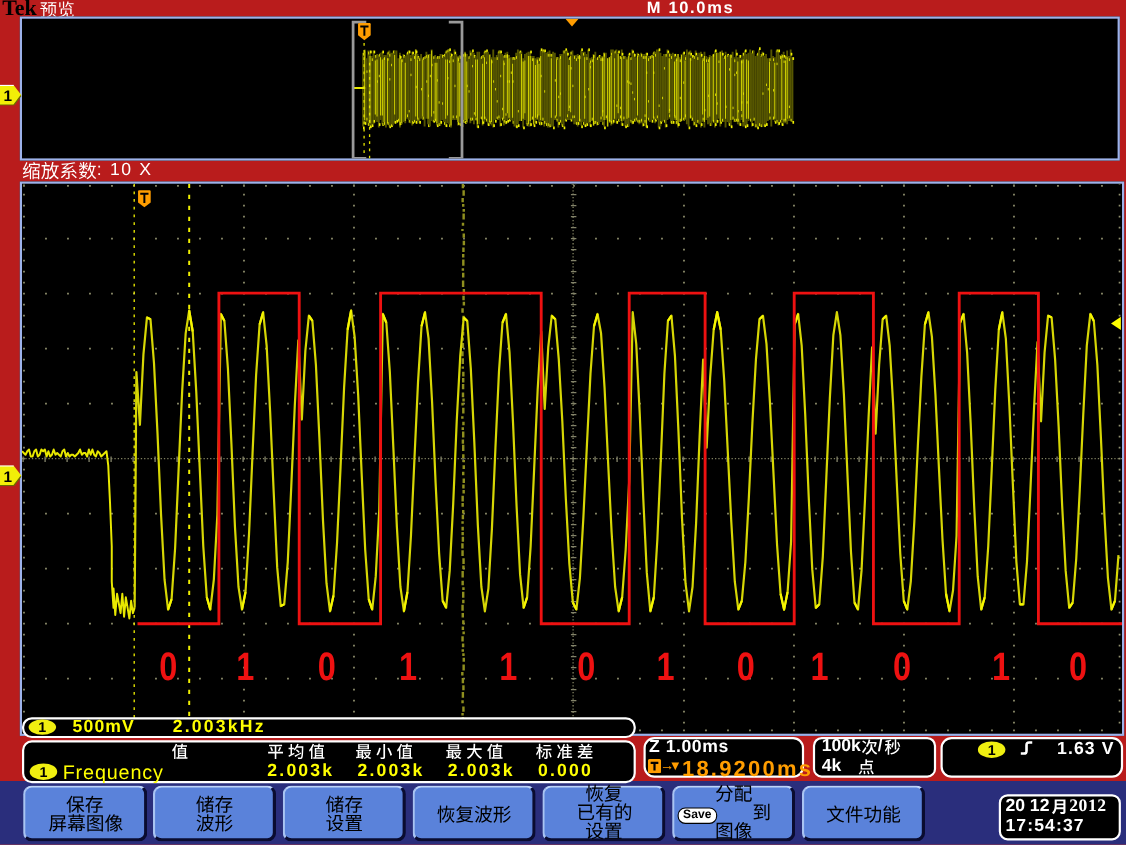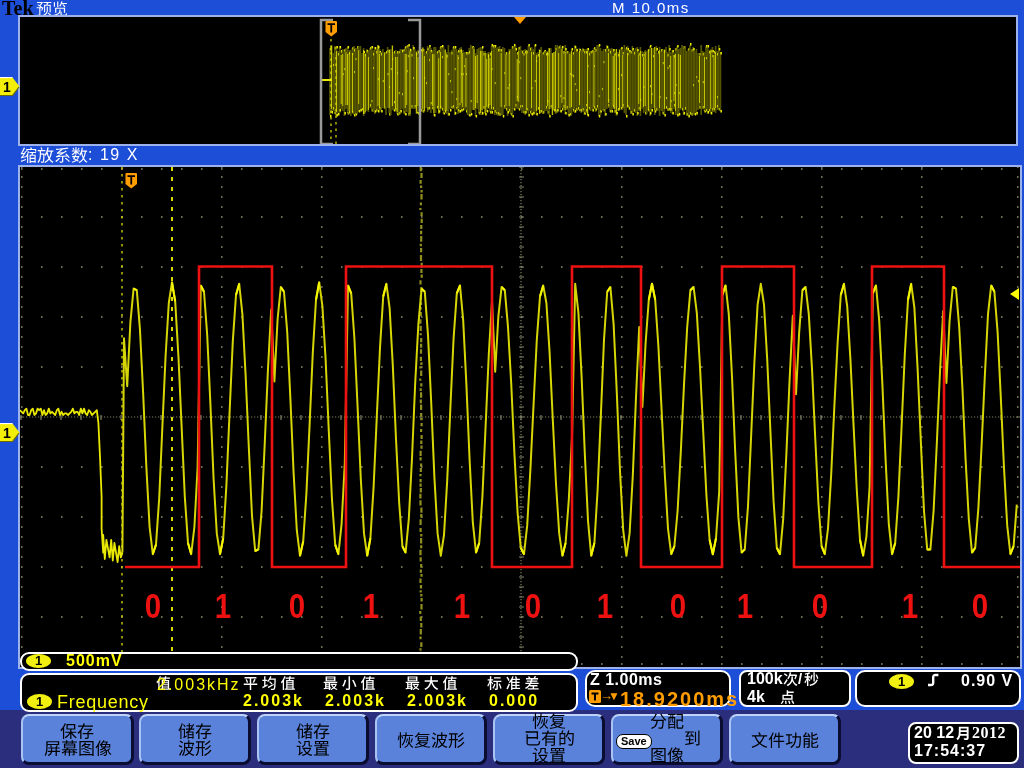--- a/index.html
+++ b/index.html
@@ -1,24 +1,24 @@
 <!DOCTYPE html>
 <html><head><meta charset="utf-8"><style>html,body{margin:0;padding:0;}body{font-family:"Liberation Sans",sans-serif;}</style></head><body>
-<div style="position:relative;width:1024px;height:768px;background:#1d4ed8;overflow:hidden;font-family:'Liberation Sans',sans-serif;">
+<div style="position:relative;width:1024px;height:768px;background:#b91c1c;overflow:hidden;font-family:'Liberation Sans',sans-serif;">
     <div style="position:absolute;left:0;top:710px;width:1024px;height:58px;background:#2a2e7c;"></div>
     <div style="position:absolute;left:2px;top:-3px;font-family:'Liberation Serif',serif;font-weight:bold;font-size:20px;color:#000;">Tek</div>
     <div style="position:absolute;left:36px;top:0px;">
       <svg width="32.0" height="18.9" viewBox="0 0 32.0 18.9" style="display:block">
         <g transform="translate(0,14.7) scale(0.01600,-0.01600)" fill="#fff">
           <path transform="translate(0,0)" d="M670 495V295C670 192 647 57 410 -21C427 -35 447 -60 456 -75C710 18 741 168 741 294V495ZM725 88C788 38 869 -34 908 -79L960 -26C920 17 837 86 775 134ZM88 608C149 567 227 512 282 470H38V403H203V10C203 -3 199 -6 184 -7C170 -7 124 -7 72 -6C83 -27 93 -57 96 -78C165 -78 210 -77 238 -65C267 -53 275 -32 275 8V403H382C364 349 344 294 326 256L383 241C410 295 441 383 467 460L420 473L409 470H341L361 496C338 514 306 538 270 562C329 615 394 692 437 764L391 796L378 792H59V725H328C297 680 256 631 218 598L129 656ZM500 628V152H570V559H846V154H919V628H724L759 728H959V796H464V728H677C670 695 661 659 652 628Z"></path>
           <path transform="translate(1000,0)" d="M644 626C695 578 752 510 777 464L844 496C818 541 762 606 708 653ZM115 784V502H188V784ZM324 830V469H397V830ZM528 183V26C528 -47 553 -66 651 -66C672 -66 806 -66 827 -66C907 -66 928 -38 937 76C917 80 887 90 871 102C867 11 860 -2 820 -2C791 -2 680 -2 658 -2C611 -2 603 2 603 27V183ZM457 326V248C457 168 431 55 66 -22C83 -37 104 -65 114 -82C491 7 535 142 535 246V326ZM196 439V121H270V372H741V127H819V439ZM586 841C559 729 512 615 451 541C470 533 501 514 515 503C549 548 580 606 606 671H935V738H632C641 767 650 796 658 826Z"></path>
         </g>
       </svg>
     </div>
-    <div style="position:absolute;left:588px;top:-1px;font-size:15px;font-weight:normal;color:#fff;letter-spacing:1.5px;margin-left:24px;">M 10.0ms</div>
+    <div style="position:absolute;left:588px;top:-1px;font-size:15px;font-weight:bold;color:#fff;letter-spacing:1.5px;">M 10.0ms</div>
     <div style="position:absolute;left:18px;top:15px;width:1000px;height:131px;background:#000;border:2px solid #9db2ea;box-sizing:border-box;"></div>
     <div style="position:absolute;left:20px;top:17px;width:996px;height:127px;">
       <svg width="996" height="127" style="display:block">
         <line x1="310.0" y1="31" x2="310.0" y2="98" stroke="#565600" stroke-width="1.7"></line>
         <rect x="310.0" y="31" width="1.5" height="2.5" fill="#f0f000"></rect>
         <rect x="310.0" y="98" width="1.5" height="2.5" fill="#f0f000"></rect>
         <line x1="311.6" y1="28" x2="311.6" y2="96" stroke="#565600" stroke-width="1.7"></line>
         <line x1="311.6" y1="29" x2="311.6" y2="92" stroke="#d0d000" stroke-width="1.0"></line>
         <rect x="311.6" y="94" width="1.5" height="2.5" fill="#f0f000"></rect>
         <line x1="313.2" y1="36" x2="313.2" y2="94" stroke="#565600" stroke-width="1.7"></line>
@@ -819,21 +819,21 @@
     <div style="position:absolute;left:20px;top:146px;">
       <svg width="68.0" height="20.1" viewBox="0 0 68.0 20.1" style="display:block">
         <g transform="translate(0,15.6) scale(0.01700,-0.01700)" fill="#fff">
           <path transform="translate(0,0)" d="M44 53 62 -18C146 14 253 56 357 96L344 159C232 118 120 77 44 53ZM63 423C77 429 99 434 208 447C169 383 133 332 117 312C88 276 67 250 47 247C55 229 65 196 69 182C86 194 117 204 318 254L315 291V315L168 282C237 371 304 479 361 586L301 620C285 584 266 548 246 513L136 503C194 590 250 700 294 807L227 837C188 716 117 586 95 553C74 518 57 495 39 491C48 472 59 438 63 423ZM472 612C446 506 389 374 315 291C327 279 346 256 355 242C378 267 399 295 419 326V-80H483V446C506 496 524 547 539 595ZM562 404V-79H627V-32H854V-74H922V404H742L768 505H936V567H547V505H694C688 472 681 435 673 404ZM590 821C604 798 619 769 631 743H369V580H438V680H879V594H951V743H707C694 772 672 812 653 843ZM627 160H854V29H627ZM627 221V342H854V221Z"></path>
           <path transform="translate(1000,0)" d="M206 823C225 780 248 723 257 686L326 709C316 743 293 799 272 842ZM44 678V608H162V400C162 258 147 100 25 -30C43 -43 68 -63 81 -79C214 63 234 233 234 399V405H371C364 130 357 33 340 11C333 -1 324 -3 310 -3C294 -3 257 -3 216 1C226 -18 233 -48 235 -69C278 -71 320 -71 344 -68C371 -66 387 -58 404 -35C430 -1 436 111 442 440C443 451 443 475 443 475H234V608H488V678ZM625 583H813C793 456 763 348 717 257C673 349 642 457 622 574ZM612 841C582 668 527 500 445 395C462 381 491 353 503 338C530 374 555 416 577 463C601 359 632 265 673 183C614 98 536 32 431 -17C446 -32 468 -65 475 -82C575 -31 653 33 713 113C767 31 834 -34 918 -78C930 -58 954 -29 971 -14C882 27 813 95 759 181C822 289 862 421 888 583H962V653H647C663 709 677 768 689 828Z"></path>
           <path transform="translate(2000,0)" d="M286 224C233 152 150 78 70 30C90 19 121 -6 136 -20C212 34 301 116 361 197ZM636 190C719 126 822 34 872 -22L936 23C882 80 779 168 695 229ZM664 444C690 420 718 392 745 363L305 334C455 408 608 500 756 612L698 660C648 619 593 580 540 543L295 531C367 582 440 646 507 716C637 729 760 747 855 770L803 833C641 792 350 765 107 753C115 736 124 706 126 688C214 692 308 698 401 706C336 638 262 578 236 561C206 539 182 524 162 521C170 502 181 469 183 454C204 462 235 466 438 478C353 425 280 385 245 369C183 338 138 319 106 315C115 295 126 260 129 245C157 256 196 261 471 282V20C471 9 468 5 451 4C435 3 380 3 320 6C332 -15 345 -47 349 -69C422 -69 472 -68 505 -56C539 -44 547 -23 547 19V288L796 306C825 273 849 242 866 216L926 252C885 313 799 405 722 474Z"></path>
           <path transform="translate(3000,0)" d="M443 821C425 782 393 723 368 688L417 664C443 697 477 747 506 793ZM88 793C114 751 141 696 150 661L207 686C198 722 171 776 143 815ZM410 260C387 208 355 164 317 126C279 145 240 164 203 180C217 204 233 231 247 260ZM110 153C159 134 214 109 264 83C200 37 123 5 41 -14C54 -28 70 -54 77 -72C169 -47 254 -8 326 50C359 30 389 11 412 -6L460 43C437 59 408 77 375 95C428 152 470 222 495 309L454 326L442 323H278L300 375L233 387C226 367 216 345 206 323H70V260H175C154 220 131 183 110 153ZM257 841V654H50V592H234C186 527 109 465 39 435C54 421 71 395 80 378C141 411 207 467 257 526V404H327V540C375 505 436 458 461 435L503 489C479 506 391 562 342 592H531V654H327V841ZM629 832C604 656 559 488 481 383C497 373 526 349 538 337C564 374 586 418 606 467C628 369 657 278 694 199C638 104 560 31 451 -22C465 -37 486 -67 493 -83C595 -28 672 41 731 129C781 44 843 -24 921 -71C933 -52 955 -26 972 -12C888 33 822 106 771 198C824 301 858 426 880 576H948V646H663C677 702 689 761 698 821ZM809 576C793 461 769 361 733 276C695 366 667 468 648 576Z"></path>
         </g>
       </svg>
     </div>
-    <div style="position:absolute;left:88px;top:146px;font-size:16px;font-weight:normal;color:#fff;letter-spacing:1.5px;">: 19 X</div>
+    <div style="position:absolute;left:88px;top:146px;font-size:16px;font-weight:normal;color:#fff;letter-spacing:1.5px;">: 10 X</div>
     <div style="position:absolute;left:18px;top:165px;width:1004px;height:504px;background:#000;border:2px solid #9db2ea;box-sizing:border-box;"></div>
     <div style="position:absolute;left:20px;top:167px;width:1000px;height:500px;">
       <svg width="1000" height="500" style="display:block">
         <path d="M1,2 h1.6 M21,2 h1.6 M41,2 h1.6 M61,2 h1.6 M81,2 h1.6 M101,2 h1.6 M121,2 h1.6 M141,2 h1.6 M161,2 h1.6 M181,2 h1.6 M201,2 h1.6 M221,2 h1.6 M241,2 h1.6 M261,2 h1.6 M281,2 h1.6 M301,2 h1.6 M321,2 h1.6 M341,2 h1.6 M361,2 h1.6 M381,2 h1.6 M401,2 h1.6 M421,2 h1.6 M441,2 h1.6 M461,2 h1.6 M481,2 h1.6 M501,2 h1.6 M521,2 h1.6 M541,2 h1.6 M561,2 h1.6 M581,2 h1.6 M601,2 h1.6 M621,2 h1.6 M641,2 h1.6 M661,2 h1.6 M681,2 h1.6 M701,2 h1.6 M721,2 h1.6 M741,2 h1.6 M761,2 h1.6 M781,2 h1.6 M801,2 h1.6 M821,2 h1.6 M841,2 h1.6 M861,2 h1.6 M881,2 h1.6 M901,2 h1.6 M921,2 h1.6 M941,2 h1.6 M961,2 h1.6 M981,2 h1.6 M1,50 h1.6 M21,50 h1.6 M41,50 h1.6 M61,50 h1.6 M81,50 h1.6 M101,50 h1.6 M121,50 h1.6 M141,50 h1.6 M161,50 h1.6 M181,50 h1.6 M201,50 h1.6 M221,50 h1.6 M241,50 h1.6 M261,50 h1.6 M281,50 h1.6 M301,50 h1.6 M321,50 h1.6 M341,50 h1.6 M361,50 h1.6 M381,50 h1.6 M401,50 h1.6 M421,50 h1.6 M441,50 h1.6 M461,50 h1.6 M481,50 h1.6 M501,50 h1.6 M521,50 h1.6 M541,50 h1.6 M561,50 h1.6 M581,50 h1.6 M601,50 h1.6 M621,50 h1.6 M641,50 h1.6 M661,50 h1.6 M681,50 h1.6 M701,50 h1.6 M721,50 h1.6 M741,50 h1.6 M761,50 h1.6 M781,50 h1.6 M801,50 h1.6 M821,50 h1.6 M841,50 h1.6 M861,50 h1.6 M881,50 h1.6 M901,50 h1.6 M921,50 h1.6 M941,50 h1.6 M961,50 h1.6 M981,50 h1.6 M1,100 h1.6 M21,100 h1.6 M41,100 h1.6 M61,100 h1.6 M81,100 h1.6 M101,100 h1.6 M121,100 h1.6 M141,100 h1.6 M161,100 h1.6 M181,100 h1.6 M201,100 h1.6 M221,100 h1.6 M241,100 h1.6 M261,100 h1.6 M281,100 h1.6 M301,100 h1.6 M321,100 h1.6 M341,100 h1.6 M361,100 h1.6 M381,100 h1.6 M401,100 h1.6 M421,100 h1.6 M441,100 h1.6 M461,100 h1.6 M481,100 h1.6 M501,100 h1.6 M521,100 h1.6 M541,100 h1.6 M561,100 h1.6 M581,100 h1.6 M601,100 h1.6 M621,100 h1.6 M641,100 h1.6 M661,100 h1.6 M681,100 h1.6 M701,100 h1.6 M721,100 h1.6 M741,100 h1.6 M761,100 h1.6 M781,100 h1.6 M801,100 h1.6 M821,100 h1.6 M841,100 h1.6 M861,100 h1.6 M881,100 h1.6 M901,100 h1.6 M921,100 h1.6 M941,100 h1.6 M961,100 h1.6 M981,100 h1.6 M1,150 h1.6 M21,150 h1.6 M41,150 h1.6 M61,150 h1.6 M81,150 h1.6 M101,150 h1.6 M121,150 h1.6 M141,150 h1.6 M161,150 h1.6 M181,150 h1.6 M201,150 h1.6 M221,150 h1.6 M241,150 h1.6 M261,150 h1.6 M281,150 h1.6 M301,150 h1.6 M321,150 h1.6 M341,150 h1.6 M361,150 h1.6 M381,150 h1.6 M401,150 h1.6 M421,150 h1.6 M441,150 h1.6 M461,150 h1.6 M481,150 h1.6 M501,150 h1.6 M521,150 h1.6 M541,150 h1.6 M561,150 h1.6 M581,150 h1.6 M601,150 h1.6 M621,150 h1.6 M641,150 h1.6 M661,150 h1.6 M681,150 h1.6 M701,150 h1.6 M721,150 h1.6 M741,150 h1.6 M761,150 h1.6 M781,150 h1.6 M801,150 h1.6 M821,150 h1.6 M841,150 h1.6 M861,150 h1.6 M881,150 h1.6 M901,150 h1.6 M921,150 h1.6 M941,150 h1.6 M961,150 h1.6 M981,150 h1.6 M1,200 h1.6 M21,200 h1.6 M41,200 h1.6 M61,200 h1.6 M81,200 h1.6 M101,200 h1.6 M121,200 h1.6 M141,200 h1.6 M161,200 h1.6 M181,200 h1.6 M201,200 h1.6 M221,200 h1.6 M241,200 h1.6 M261,200 h1.6 M281,200 h1.6 M301,200 h1.6 M321,200 h1.6 M341,200 h1.6 M361,200 h1.6 M381,200 h1.6 M401,200 h1.6 M421,200 h1.6 M441,200 h1.6 M461,200 h1.6 M481,200 h1.6 M501,200 h1.6 M521,200 h1.6 M541,200 h1.6 M561,200 h1.6 M581,200 h1.6 M601,200 h1.6 M621,200 h1.6 M641,200 h1.6 M661,200 h1.6 M681,200 h1.6 M701,200 h1.6 M721,200 h1.6 M741,200 h1.6 M761,200 h1.6 M781,200 h1.6 M801,200 h1.6 M821,200 h1.6 M841,200 h1.6 M861,200 h1.6 M881,200 h1.6 M901,200 h1.6 M921,200 h1.6 M941,200 h1.6 M961,200 h1.6 M981,200 h1.6 M1,300 h1.6 M21,300 h1.6 M41,300 h1.6 M61,300 h1.6 M81,300 h1.6 M101,300 h1.6 M121,300 h1.6 M141,300 h1.6 M161,300 h1.6 M181,300 h1.6 M201,300 h1.6 M221,300 h1.6 M241,300 h1.6 M261,300 h1.6 M281,300 h1.6 M301,300 h1.6 M321,300 h1.6 M341,300 h1.6 M361,300 h1.6 M381,300 h1.6 M401,300 h1.6 M421,300 h1.6 M441,300 h1.6 M461,300 h1.6 M481,300 h1.6 M501,300 h1.6 M521,300 h1.6 M541,300 h1.6 M561,300 h1.6 M581,300 h1.6 M601,300 h1.6 M621,300 h1.6 M641,300 h1.6 M661,300 h1.6 M681,300 h1.6 M701,300 h1.6 M721,300 h1.6 M741,300 h1.6 M761,300 h1.6 M781,300 h1.6 M801,300 h1.6 M821,300 h1.6 M841,300 h1.6 M861,300 h1.6 M881,300 h1.6 M901,300 h1.6 M921,300 h1.6 M941,300 h1.6 M961,300 h1.6 M981,300 h1.6 M1,350 h1.6 M21,350 h1.6 M41,350 h1.6 M61,350 h1.6 M81,350 h1.6 M101,350 h1.6 M121,350 h1.6 M141,350 h1.6 M161,350 h1.6 M181,350 h1.6 M201,350 h1.6 M221,350 h1.6 M241,350 h1.6 M261,350 h1.6 M281,350 h1.6 M301,350 h1.6 M321,350 h1.6 M341,350 h1.6 M361,350 h1.6 M381,350 h1.6 M401,350 h1.6 M421,350 h1.6 M441,350 h1.6 M461,350 h1.6 M481,350 h1.6 M501,350 h1.6 M521,350 h1.6 M541,350 h1.6 M561,350 h1.6 M581,350 h1.6 M601,350 h1.6 M621,350 h1.6 M641,350 h1.6 M661,350 h1.6 M681,350 h1.6 M701,350 h1.6 M721,350 h1.6 M741,350 h1.6 M761,350 h1.6 M781,350 h1.6 M801,350 h1.6 M821,350 h1.6 M841,350 h1.6 M861,350 h1.6 M881,350 h1.6 M901,350 h1.6 M921,350 h1.6 M941,350 h1.6 M961,350 h1.6 M981,350 h1.6 M1,400 h1.6 M21,400 h1.6 M41,400 h1.6 M61,400 h1.6 M81,400 h1.6 M101,400 h1.6 M121,400 h1.6 M141,400 h1.6 M161,400 h1.6 M181,400 h1.6 M201,400 h1.6 M221,400 h1.6 M241,400 h1.6 M261,400 h1.6 M281,400 h1.6 M301,400 h1.6 M321,400 h1.6 M341,400 h1.6 M361,400 h1.6 M381,400 h1.6 M401,400 h1.6 M421,400 h1.6 M441,400 h1.6 M461,400 h1.6 M481,400 h1.6 M501,400 h1.6 M521,400 h1.6 M541,400 h1.6 M561,400 h1.6 M581,400 h1.6 M601,400 h1.6 M621,400 h1.6 M641,400 h1.6 M661,400 h1.6 M681,400 h1.6 M701,400 h1.6 M721,400 h1.6 M741,400 h1.6 M761,400 h1.6 M781,400 h1.6 M801,400 h1.6 M821,400 h1.6 M841,400 h1.6 M861,400 h1.6 M881,400 h1.6 M901,400 h1.6 M921,400 h1.6 M941,400 h1.6 M961,400 h1.6 M981,400 h1.6 M1,450 h1.6 M21,450 h1.6 M41,450 h1.6 M61,450 h1.6 M81,450 h1.6 M101,450 h1.6 M121,450 h1.6 M141,450 h1.6 M161,450 h1.6 M181,450 h1.6 M201,450 h1.6 M221,450 h1.6 M241,450 h1.6 M261,450 h1.6 M281,450 h1.6 M301,450 h1.6 M321,450 h1.6 M341,450 h1.6 M361,450 h1.6 M381,450 h1.6 M401,450 h1.6 M421,450 h1.6 M441,450 h1.6 M461,450 h1.6 M481,450 h1.6 M501,450 h1.6 M521,450 h1.6 M541,450 h1.6 M561,450 h1.6 M581,450 h1.6 M601,450 h1.6 M621,450 h1.6 M641,450 h1.6 M661,450 h1.6 M681,450 h1.6 M701,450 h1.6 M721,450 h1.6 M741,450 h1.6 M761,450 h1.6 M781,450 h1.6 M801,450 h1.6 M821,450 h1.6 M841,450 h1.6 M861,450 h1.6 M881,450 h1.6 M901,450 h1.6 M921,450 h1.6 M941,450 h1.6 M961,450 h1.6 M981,450 h1.6 M1,497 h1.6 M21,497 h1.6 M41,497 h1.6 M61,497 h1.6 M81,497 h1.6 M101,497 h1.6 M121,497 h1.6 M141,497 h1.6 M161,497 h1.6 M181,497 h1.6 M201,497 h1.6 M221,497 h1.6 M241,497 h1.6 M261,497 h1.6 M281,497 h1.6 M301,497 h1.6 M321,497 h1.6 M341,497 h1.6 M361,497 h1.6 M381,497 h1.6 M401,497 h1.6 M421,497 h1.6 M441,497 h1.6 M461,497 h1.6 M481,497 h1.6 M501,497 h1.6 M521,497 h1.6 M541,497 h1.6 M561,497 h1.6 M581,497 h1.6 M601,497 h1.6 M621,497 h1.6 M641,497 h1.6 M661,497 h1.6 M681,497 h1.6 M701,497 h1.6 M721,497 h1.6 M741,497 h1.6 M761,497 h1.6 M781,497 h1.6 M801,497 h1.6 M821,497 h1.6 M841,497 h1.6 M861,497 h1.6 M881,497 h1.6 M901,497 h1.6 M921,497 h1.6 M941,497 h1.6 M961,497 h1.6 M981,497 h1.6 M201,0 h1.6 M201,10 h1.6 M201,20 h1.6 M201,30 h1.6 M201,40 h1.6 M201,50 h1.6 M201,60 h1.6 M201,70 h1.6 M201,80 h1.6 M201,90 h1.6 M201,100 h1.6 M201,110 h1.6 M201,120 h1.6 M201,130 h1.6 M201,140 h1.6 M201,150 h1.6 M201,160 h1.6 M201,170 h1.6 M201,180 h1.6 M201,190 h1.6 M201,200 h1.6 M201,210 h1.6 M201,220 h1.6 M201,230 h1.6 M201,240 h1.6 M201,250 h1.6 M201,260 h1.6 M201,270 h1.6 M201,280 h1.6 M201,290 h1.6 M201,300 h1.6 M201,310 h1.6 M201,320 h1.6 M201,330 h1.6 M201,340 h1.6 M201,350 h1.6 M201,360 h1.6 M201,370 h1.6 M201,380 h1.6 M201,390 h1.6 M201,400 h1.6 M201,410 h1.6 M201,420 h1.6 M201,430 h1.6 M201,440 h1.6 M201,450 h1.6 M201,460 h1.6 M201,470 h1.6 M201,480 h1.6 M201,490 h1.6 M301,0 h1.6 M301,10 h1.6 M301,20 h1.6 M301,30 h1.6 M301,40 h1.6 M301,50 h1.6 M301,60 h1.6 M301,70 h1.6 M301,80 h1.6 M301,90 h1.6 M301,100 h1.6 M301,110 h1.6 M301,120 h1.6 M301,130 h1.6 M301,140 h1.6 M301,150 h1.6 M301,160 h1.6 M301,170 h1.6 M301,180 h1.6 M301,190 h1.6 M301,200 h1.6 M301,210 h1.6 M301,220 h1.6 M301,230 h1.6 M301,240 h1.6 M301,250 h1.6 M301,260 h1.6 M301,270 h1.6 M301,280 h1.6 M301,290 h1.6 M301,300 h1.6 M301,310 h1.6 M301,320 h1.6 M301,330 h1.6 M301,340 h1.6 M301,350 h1.6 M301,360 h1.6 M301,370 h1.6 M301,380 h1.6 M301,390 h1.6 M301,400 h1.6 M301,410 h1.6 M301,420 h1.6 M301,430 h1.6 M301,440 h1.6 M301,450 h1.6 M301,460 h1.6 M301,470 h1.6 M301,480 h1.6 M301,490 h1.6 M601,0 h1.6 M601,10 h1.6 M601,20 h1.6 M601,30 h1.6 M601,40 h1.6 M601,50 h1.6 M601,60 h1.6 M601,70 h1.6 M601,80 h1.6 M601,90 h1.6 M601,100 h1.6 M601,110 h1.6 M601,120 h1.6 M601,130 h1.6 M601,140 h1.6 M601,150 h1.6 M601,160 h1.6 M601,170 h1.6 M601,180 h1.6 M601,190 h1.6 M601,200 h1.6 M601,210 h1.6 M601,220 h1.6 M601,230 h1.6 M601,240 h1.6 M601,250 h1.6 M601,260 h1.6 M601,270 h1.6 M601,280 h1.6 M601,290 h1.6 M601,300 h1.6 M601,310 h1.6 M601,320 h1.6 M601,330 h1.6 M601,340 h1.6 M601,350 h1.6 M601,360 h1.6 M601,370 h1.6 M601,380 h1.6 M601,390 h1.6 M601,400 h1.6 M601,410 h1.6 M601,420 h1.6 M601,430 h1.6 M601,440 h1.6 M601,450 h1.6 M601,460 h1.6 M601,470 h1.6 M601,480 h1.6 M601,490 h1.6 M701,0 h1.6 M701,10 h1.6 M701,20 h1.6 M701,30 h1.6 M701,40 h1.6 M701,50 h1.6 M701,60 h1.6 M701,70 h1.6 M701,80 h1.6 M701,90 h1.6 M701,100 h1.6 M701,110 h1.6 M701,120 h1.6 M701,130 h1.6 M701,140 h1.6 M701,150 h1.6 M701,160 h1.6 M701,170 h1.6 M701,180 h1.6 M701,190 h1.6 M701,200 h1.6 M701,210 h1.6 M701,220 h1.6 M701,230 h1.6 M701,240 h1.6 M701,250 h1.6 M701,260 h1.6 M701,270 h1.6 M701,280 h1.6 M701,290 h1.6 M701,300 h1.6 M701,310 h1.6 M701,320 h1.6 M701,330 h1.6 M701,340 h1.6 M701,350 h1.6 M701,360 h1.6 M701,370 h1.6 M701,380 h1.6 M701,390 h1.6 M701,400 h1.6 M701,410 h1.6 M701,420 h1.6 M701,430 h1.6 M701,440 h1.6 M701,450 h1.6 M701,460 h1.6 M701,470 h1.6 M701,480 h1.6 M701,490 h1.6 M801,0 h1.6 M801,10 h1.6 M801,20 h1.6 M801,30 h1.6 M801,40 h1.6 M801,50 h1.6 M801,60 h1.6 M801,70 h1.6 M801,80 h1.6 M801,90 h1.6 M801,100 h1.6 M801,110 h1.6 M801,120 h1.6 M801,130 h1.6 M801,140 h1.6 M801,150 h1.6 M801,160 h1.6 M801,170 h1.6 M801,180 h1.6 M801,190 h1.6 M801,200 h1.6 M801,210 h1.6 M801,220 h1.6 M801,230 h1.6 M801,240 h1.6 M801,250 h1.6 M801,260 h1.6 M801,270 h1.6 M801,280 h1.6 M801,290 h1.6 M801,300 h1.6 M801,310 h1.6 M801,320 h1.6 M801,330 h1.6 M801,340 h1.6 M801,350 h1.6 M801,360 h1.6 M801,370 h1.6 M801,380 h1.6 M801,390 h1.6 M801,400 h1.6 M801,410 h1.6 M801,420 h1.6 M801,430 h1.6 M801,440 h1.6 M801,450 h1.6 M801,460 h1.6 M801,470 h1.6 M801,480 h1.6 M801,490 h1.6 M901,0 h1.6 M901,10 h1.6 M901,20 h1.6 M901,30 h1.6 M901,40 h1.6 M901,50 h1.6 M901,60 h1.6 M901,70 h1.6 M901,80 h1.6 M901,90 h1.6 M901,100 h1.6 M901,110 h1.6 M901,120 h1.6 M901,130 h1.6 M901,140 h1.6 M901,150 h1.6 M901,160 h1.6 M901,170 h1.6 M901,180 h1.6 M901,190 h1.6 M901,200 h1.6 M901,210 h1.6 M901,220 h1.6 M901,230 h1.6 M901,240 h1.6 M901,250 h1.6 M901,260 h1.6 M901,270 h1.6 M901,280 h1.6 M901,290 h1.6 M901,300 h1.6 M901,310 h1.6 M901,320 h1.6 M901,330 h1.6 M901,340 h1.6 M901,350 h1.6 M901,360 h1.6 M901,370 h1.6 M901,380 h1.6 M901,390 h1.6 M901,400 h1.6 M901,410 h1.6 M901,420 h1.6 M901,430 h1.6 M901,440 h1.6 M901,450 h1.6 M901,460 h1.6 M901,470 h1.6 M901,480 h1.6 M901,490 h1.6 M1,0 h1.6 M1,10 h1.6 M1,20 h1.6 M1,30 h1.6 M1,40 h1.6 M1,50 h1.6 M1,60 h1.6 M1,70 h1.6 M1,80 h1.6 M1,90 h1.6 M1,100 h1.6 M1,110 h1.6 M1,120 h1.6 M1,130 h1.6 M1,140 h1.6 M1,150 h1.6 M1,160 h1.6 M1,170 h1.6 M1,180 h1.6 M1,190 h1.6 M1,200 h1.6 M1,210 h1.6 M1,220 h1.6 M1,230 h1.6 M1,240 h1.6 M1,250 h1.6 M1,260 h1.6 M1,270 h1.6 M1,280 h1.6 M1,290 h1.6 M1,300 h1.6 M1,310 h1.6 M1,320 h1.6 M1,330 h1.6 M1,340 h1.6 M1,350 h1.6 M1,360 h1.6 M1,370 h1.6 M1,380 h1.6 M1,390 h1.6 M1,400 h1.6 M1,410 h1.6 M1,420 h1.6 M1,430 h1.6 M1,440 h1.6 M1,450 h1.6 M1,460 h1.6 M1,470 h1.6 M1,480 h1.6 M1,490 h1.6 M997,0 h1.6 M997,10 h1.6 M997,20 h1.6 M997,30 h1.6 M997,40 h1.6 M997,50 h1.6 M997,60 h1.6 M997,70 h1.6 M997,80 h1.6 M997,90 h1.6 M997,100 h1.6 M997,110 h1.6 M997,120 h1.6 M997,130 h1.6 M997,140 h1.6 M997,150 h1.6 M997,160 h1.6 M997,170 h1.6 M997,180 h1.6 M997,190 h1.6 M997,200 h1.6 M997,210 h1.6 M997,220 h1.6 M997,230 h1.6 M997,240 h1.6 M997,250 h1.6 M997,260 h1.6 M997,270 h1.6 M997,280 h1.6 M997,290 h1.6 M997,300 h1.6 M997,310 h1.6 M997,320 h1.6 M997,330 h1.6 M997,340 h1.6 M997,350 h1.6 M997,360 h1.6 M997,370 h1.6 M997,380 h1.6 M997,390 h1.6 M997,400 h1.6 M997,410 h1.6 M997,420 h1.6 M997,430 h1.6 M997,440 h1.6 M997,450 h1.6 M997,460 h1.6 M997,470 h1.6 M997,480 h1.6 M997,490 h1.6" stroke="#90906e" stroke-width="1.6"></path>
         <path d="M501,0 v1.2 M501,3 v1.2 M501,6 v1.2 M501,9 v1.2 M501,12 v1.2 M501,15 v1.2 M501,18 v1.2 M501,21 v1.2 M501,24 v1.2 M501,27 v1.2 M501,30 v1.2 M501,33 v1.2 M501,36 v1.2 M501,39 v1.2 M501,42 v1.2 M501,45 v1.2 M501,48 v1.2 M501,51 v1.2 M501,54 v1.2 M501,57 v1.2 M501,60 v1.2 M501,63 v1.2 M501,66 v1.2 M501,69 v1.2 M501,72 v1.2 M501,75 v1.2 M501,78 v1.2 M501,81 v1.2 M501,84 v1.2 M501,87 v1.2 M501,90 v1.2 M501,93 v1.2 M501,96 v1.2 M501,99 v1.2 M501,102 v1.2 M501,105 v1.2 M501,108 v1.2 M501,111 v1.2 M501,114 v1.2 M501,117 v1.2 M501,120 v1.2 M501,123 v1.2 M501,126 v1.2 M501,129 v1.2 M501,132 v1.2 M501,135 v1.2 M501,138 v1.2 M501,141 v1.2 M501,144 v1.2 M501,147 v1.2 M501,150 v1.2 M501,153 v1.2 M501,156 v1.2 M501,159 v1.2 M501,162 v1.2 M501,165 v1.2 M501,168 v1.2 M501,171 v1.2 M501,174 v1.2 M501,177 v1.2 M501,180 v1.2 M501,183 v1.2 M501,186 v1.2 M501,189 v1.2 M501,192 v1.2 M501,195 v1.2 M501,198 v1.2 M501,201 v1.2 M501,204 v1.2 M501,207 v1.2 M501,210 v1.2 M501,213 v1.2 M501,216 v1.2 M501,219 v1.2 M501,222 v1.2 M501,225 v1.2 M501,228 v1.2 M501,231 v1.2 M501,234 v1.2 M501,237 v1.2 M501,240 v1.2 M501,243 v1.2 M501,246 v1.2 M501,249 v1.2 M501,252 v1.2 M501,255 v1.2 M501,258 v1.2 M501,261 v1.2 M501,264 v1.2 M501,267 v1.2 M501,270 v1.2 M501,273 v1.2 M501,276 v1.2 M501,279 v1.2 M501,282 v1.2 M501,285 v1.2 M501,288 v1.2 M501,291 v1.2 M501,294 v1.2 M501,297 v1.2 M501,300 v1.2 M501,303 v1.2 M501,306 v1.2 M501,309 v1.2 M501,312 v1.2 M501,315 v1.2 M501,318 v1.2 M501,321 v1.2 M501,324 v1.2 M501,327 v1.2 M501,330 v1.2 M501,333 v1.2 M501,336 v1.2 M501,339 v1.2 M501,342 v1.2 M501,345 v1.2 M501,348 v1.2 M501,351 v1.2 M501,354 v1.2 M501,357 v1.2 M501,360 v1.2 M501,363 v1.2 M501,366 v1.2 M501,369 v1.2 M501,372 v1.2 M501,375 v1.2 M501,378 v1.2 M501,381 v1.2 M501,384 v1.2 M501,387 v1.2 M501,390 v1.2 M501,393 v1.2 M501,396 v1.2 M501,399 v1.2 M501,402 v1.2 M501,405 v1.2 M501,408 v1.2 M501,411 v1.2 M501,414 v1.2 M501,417 v1.2 M501,420 v1.2 M501,423 v1.2 M501,426 v1.2 M501,429 v1.2 M501,432 v1.2 M501,435 v1.2 M501,438 v1.2 M501,441 v1.2 M501,444 v1.2 M501,447 v1.2 M501,450 v1.2 M501,453 v1.2 M501,456 v1.2 M501,459 v1.2 M501,462 v1.2 M501,465 v1.2 M501,468 v1.2 M501,471 v1.2 M501,474 v1.2 M501,477 v1.2 M501,480 v1.2 M501,483 v1.2 M501,486 v1.2 M501,489 v1.2 M501,492 v1.2 M501,495 v1.2 M501,498 v1.2" stroke="#7f7f60" stroke-width="1.2"></path>
         <path d="M499,0 h5 M499,10 h5 M499,20 h5 M499,30 h5 M499,40 h5 M499,50 h5 M499,60 h5 M499,70 h5 M499,80 h5 M499,90 h5 M499,100 h5 M499,110 h5 M499,120 h5 M499,130 h5 M499,140 h5 M499,150 h5 M499,160 h5 M499,170 h5 M499,180 h5 M499,190 h5 M499,200 h5 M499,210 h5 M499,220 h5 M499,230 h5 M499,240 h5 M499,250 h5 M499,260 h5 M499,270 h5 M499,280 h5 M499,290 h5 M499,300 h5 M499,310 h5 M499,320 h5 M499,330 h5 M499,340 h5 M499,350 h5 M499,360 h5 M499,370 h5 M499,380 h5 M499,390 h5 M499,400 h5 M499,410 h5 M499,420 h5 M499,430 h5 M499,440 h5 M499,450 h5 M499,460 h5 M499,470 h5 M499,480 h5 M499,490 h5 M499,500 h5" stroke="#83836a" stroke-width="1.2"></path>
         <path d="M0,250 h1.2 M3,250 h1.2 M6,250 h1.2 M9,250 h1.2 M12,250 h1.2 M15,250 h1.2 M18,250 h1.2 M21,250 h1.2 M24,250 h1.2 M27,250 h1.2 M30,250 h1.2 M33,250 h1.2 M36,250 h1.2 M39,250 h1.2 M42,250 h1.2 M45,250 h1.2 M48,250 h1.2 M51,250 h1.2 M54,250 h1.2 M57,250 h1.2 M60,250 h1.2 M63,250 h1.2 M66,250 h1.2 M69,250 h1.2 M72,250 h1.2 M75,250 h1.2 M78,250 h1.2 M81,250 h1.2 M84,250 h1.2 M87,250 h1.2 M90,250 h1.2 M93,250 h1.2 M96,250 h1.2 M99,250 h1.2 M102,250 h1.2 M105,250 h1.2 M108,250 h1.2 M111,250 h1.2 M114,250 h1.2 M117,250 h1.2 M120,250 h1.2 M123,250 h1.2 M126,250 h1.2 M129,250 h1.2 M132,250 h1.2 M135,250 h1.2 M138,250 h1.2 M141,250 h1.2 M144,250 h1.2 M147,250 h1.2 M150,250 h1.2 M153,250 h1.2 M156,250 h1.2 M159,250 h1.2 M162,250 h1.2 M165,250 h1.2 M168,250 h1.2 M171,250 h1.2 M174,250 h1.2 M177,250 h1.2 M180,250 h1.2 M183,250 h1.2 M186,250 h1.2 M189,250 h1.2 M192,250 h1.2 M195,250 h1.2 M198,250 h1.2 M201,250 h1.2 M204,250 h1.2 M207,250 h1.2 M210,250 h1.2 M213,250 h1.2 M216,250 h1.2 M219,250 h1.2 M222,250 h1.2 M225,250 h1.2 M228,250 h1.2 M231,250 h1.2 M234,250 h1.2 M237,250 h1.2 M240,250 h1.2 M243,250 h1.2 M246,250 h1.2 M249,250 h1.2 M252,250 h1.2 M255,250 h1.2 M258,250 h1.2 M261,250 h1.2 M264,250 h1.2 M267,250 h1.2 M270,250 h1.2 M273,250 h1.2 M276,250 h1.2 M279,250 h1.2 M282,250 h1.2 M285,250 h1.2 M288,250 h1.2 M291,250 h1.2 M294,250 h1.2 M297,250 h1.2 M300,250 h1.2 M303,250 h1.2 M306,250 h1.2 M309,250 h1.2 M312,250 h1.2 M315,250 h1.2 M318,250 h1.2 M321,250 h1.2 M324,250 h1.2 M327,250 h1.2 M330,250 h1.2 M333,250 h1.2 M336,250 h1.2 M339,250 h1.2 M342,250 h1.2 M345,250 h1.2 M348,250 h1.2 M351,250 h1.2 M354,250 h1.2 M357,250 h1.2 M360,250 h1.2 M363,250 h1.2 M366,250 h1.2 M369,250 h1.2 M372,250 h1.2 M375,250 h1.2 M378,250 h1.2 M381,250 h1.2 M384,250 h1.2 M387,250 h1.2 M390,250 h1.2 M393,250 h1.2 M396,250 h1.2 M399,250 h1.2 M402,250 h1.2 M405,250 h1.2 M408,250 h1.2 M411,250 h1.2 M414,250 h1.2 M417,250 h1.2 M420,250 h1.2 M423,250 h1.2 M426,250 h1.2 M429,250 h1.2 M432,250 h1.2 M435,250 h1.2 M438,250 h1.2 M441,250 h1.2 M444,250 h1.2 M447,250 h1.2 M450,250 h1.2 M453,250 h1.2 M456,250 h1.2 M459,250 h1.2 M462,250 h1.2 M465,250 h1.2 M468,250 h1.2 M471,250 h1.2 M474,250 h1.2 M477,250 h1.2 M480,250 h1.2 M483,250 h1.2 M486,250 h1.2 M489,250 h1.2 M492,250 h1.2 M495,250 h1.2 M498,250 h1.2 M501,250 h1.2 M504,250 h1.2 M507,250 h1.2 M510,250 h1.2 M513,250 h1.2 M516,250 h1.2 M519,250 h1.2 M522,250 h1.2 M525,250 h1.2 M528,250 h1.2 M531,250 h1.2 M534,250 h1.2 M537,250 h1.2 M540,250 h1.2 M543,250 h1.2 M546,250 h1.2 M549,250 h1.2 M552,250 h1.2 M555,250 h1.2 M558,250 h1.2 M561,250 h1.2 M564,250 h1.2 M567,250 h1.2 M570,250 h1.2 M573,250 h1.2 M576,250 h1.2 M579,250 h1.2 M582,250 h1.2 M585,250 h1.2 M588,250 h1.2 M591,250 h1.2 M594,250 h1.2 M597,250 h1.2 M600,250 h1.2 M603,250 h1.2 M606,250 h1.2 M609,250 h1.2 M612,250 h1.2 M615,250 h1.2 M618,250 h1.2 M621,250 h1.2 M624,250 h1.2 M627,250 h1.2 M630,250 h1.2 M633,250 h1.2 M636,250 h1.2 M639,250 h1.2 M642,250 h1.2 M645,250 h1.2 M648,250 h1.2 M651,250 h1.2 M654,250 h1.2 M657,250 h1.2 M660,250 h1.2 M663,250 h1.2 M666,250 h1.2 M669,250 h1.2 M672,250 h1.2 M675,250 h1.2 M678,250 h1.2 M681,250 h1.2 M684,250 h1.2 M687,250 h1.2 M690,250 h1.2 M693,250 h1.2 M696,250 h1.2 M699,250 h1.2 M702,250 h1.2 M705,250 h1.2 M708,250 h1.2 M711,250 h1.2 M714,250 h1.2 M717,250 h1.2 M720,250 h1.2 M723,250 h1.2 M726,250 h1.2 M729,250 h1.2 M732,250 h1.2 M735,250 h1.2 M738,250 h1.2 M741,250 h1.2 M744,250 h1.2 M747,250 h1.2 M750,250 h1.2 M753,250 h1.2 M756,250 h1.2 M759,250 h1.2 M762,250 h1.2 M765,250 h1.2 M768,250 h1.2 M771,250 h1.2 M774,250 h1.2 M777,250 h1.2 M780,250 h1.2 M783,250 h1.2 M786,250 h1.2 M789,250 h1.2 M792,250 h1.2 M795,250 h1.2 M798,250 h1.2 M801,250 h1.2 M804,250 h1.2 M807,250 h1.2 M810,250 h1.2 M813,250 h1.2 M816,250 h1.2 M819,250 h1.2 M822,250 h1.2 M825,250 h1.2 M828,250 h1.2 M831,250 h1.2 M834,250 h1.2 M837,250 h1.2 M840,250 h1.2 M843,250 h1.2 M846,250 h1.2 M849,250 h1.2 M852,250 h1.2 M855,250 h1.2 M858,250 h1.2 M861,250 h1.2 M864,250 h1.2 M867,250 h1.2 M870,250 h1.2 M873,250 h1.2 M876,250 h1.2 M879,250 h1.2 M882,250 h1.2 M885,250 h1.2 M888,250 h1.2 M891,250 h1.2 M894,250 h1.2 M897,250 h1.2 M900,250 h1.2 M903,250 h1.2 M906,250 h1.2 M909,250 h1.2 M912,250 h1.2 M915,250 h1.2 M918,250 h1.2 M921,250 h1.2 M924,250 h1.2 M927,250 h1.2 M930,250 h1.2 M933,250 h1.2 M936,250 h1.2 M939,250 h1.2 M942,250 h1.2 M945,250 h1.2 M948,250 h1.2 M951,250 h1.2 M954,250 h1.2 M957,250 h1.2 M960,250 h1.2 M963,250 h1.2 M966,250 h1.2 M969,250 h1.2 M972,250 h1.2 M975,250 h1.2 M978,250 h1.2 M981,250 h1.2 M984,250 h1.2 M987,250 h1.2 M990,250 h1.2 M993,250 h1.2 M996,250 h1.2 M999,250 h1.2" stroke="#7f7f60" stroke-width="1.2"></path>
         <path d="M1,248 v5 M21,248 v5 M41,248 v5 M61,248 v5 M81,248 v5 M101,248 v5 M121,248 v5 M141,248 v5 M161,248 v5 M181,248 v5 M201,248 v5 M221,248 v5 M241,248 v5 M261,248 v5 M281,248 v5 M301,248 v5 M321,248 v5 M341,248 v5 M361,248 v5 M381,248 v5 M401,248 v5 M421,248 v5 M441,248 v5 M461,248 v5 M481,248 v5 M501,248 v5 M521,248 v5 M541,248 v5 M561,248 v5 M581,248 v5 M601,248 v5 M621,248 v5 M641,248 v5 M661,248 v5 M681,248 v5 M701,248 v5 M721,248 v5 M741,248 v5 M761,248 v5 M781,248 v5 M801,248 v5 M821,248 v5 M841,248 v5 M861,248 v5 M881,248 v5 M901,248 v5 M921,248 v5 M941,248 v5 M961,248 v5 M981,248 v5" stroke="#83836a" stroke-width="1.2"></path>
         <line x1="102" y1="0" x2="102" y2="486" stroke="#f0f000" stroke-width="1.2" stroke-dasharray="2.5,4.5"></line>
         <line x1="152" y1="0" x2="152" y2="486" stroke="#f0f000" stroke-width="1.8" stroke-dasharray="4,6"></line>
@@ -913,21 +913,21 @@
         <g transform="translate(0,13.8) scale(0.01500,-0.01500)" fill="#fff">
           <path transform="translate(0,0)" d="M466 774V686H905V774ZM776 321C822 219 865 88 879 7L965 39C949 120 903 248 856 347ZM480 343C454 238 411 130 357 60C378 49 415 24 432 10C485 88 536 208 565 324ZM422 535V447H628V34C628 21 624 17 610 17C596 16 552 16 505 18C518 -11 530 -52 533 -79C602 -79 650 -78 682 -62C715 -46 724 -18 724 32V447H959V535ZM190 844V639H43V550H170C140 431 81 294 20 220C37 196 61 155 71 129C116 189 157 283 190 382V-83H283V419C314 372 349 317 364 286L417 361C398 387 312 494 283 526V550H408V639H283V844Z"></path>
           <path transform="translate(1250,0)" d="M42 763C89 690 146 590 171 528L261 573C235 634 174 731 126 802ZM42 5 140 -38C186 60 238 186 279 300L193 345C148 222 86 88 42 5ZM445 386H643V271H445ZM445 469V586H643V469ZM604 803C629 762 659 708 675 668H468C490 716 510 765 527 815L440 836C390 680 304 529 203 434C223 418 257 384 271 366C301 397 330 432 357 472V-85H445V-16H960V69H735V188H921V271H735V386H922V469H735V586H942V668H708L766 698C749 736 716 795 684 839ZM445 188H643V69H445Z"></path>
           <path transform="translate(2500,0)" d="M680 846C663 807 634 754 608 715H397C380 754 349 805 316 843L232 809C254 781 275 747 291 715H101V628H432L414 559H151V475H387C378 450 368 427 358 404H58V315H310C243 206 153 121 34 61C54 41 88 0 101 -21C201 36 283 109 349 199V160H544V41H216V-47H942V41H644V160H867V247H382C396 269 409 291 421 315H942V404H463C472 427 481 451 490 475H854V559H516L534 628H905V715H713C737 746 762 782 786 817Z"></path>
         </g>
       </svg>
     </div>
     <div style="position:absolute;left:27px;top:694px;width:25px;height:15px;background:#f0ef10;border-radius:50%;"></div>
     <div style="position:absolute;left:27px;top:694px;width:25px;text-align:center;font-size:13px;font-weight:bold;color:#000;">1</div>
     <div style="position:absolute;left:57px;top:692px;font-size:18px;font-weight:normal;color:#ffff00;letter-spacing:0.75px;">Frequency</div>
-    <div style="position:absolute;left:157px;top:676px;font-size:16px;font-weight:normal;color:#ffff00;letter-spacing:2px;">2.003kHz</div>
+    <div style="position:absolute;left:157px;top:652px;font-size:16px;font-weight:bold;color:#ffff00;letter-spacing:2px;">2.003kHz</div>
     <div style="position:absolute;left:243px;top:692px;font-size:16px;font-weight:bold;color:#ffff00;letter-spacing:2px;">2.003k</div>
     <div style="position:absolute;left:325px;top:692px;font-size:16px;font-weight:bold;color:#ffff00;letter-spacing:2px;">2.003k</div>
     <div style="position:absolute;left:407px;top:692px;font-size:16px;font-weight:bold;color:#ffff00;letter-spacing:2px;">2.003k</div>
     <div style="position:absolute;left:489px;top:692px;font-size:16px;font-weight:bold;color:#ffff00;letter-spacing:2px;">0.000</div>
     <div style="position:absolute;left:585px;top:670px;width:146px;height:37px;background:#000;border:2px solid #fff;border-radius:10px;box-sizing:border-box;"></div>
     <div style="position:absolute;left:590px;top:671px;font-size:16px;font-weight:bold;color:#fff;letter-spacing:0.5px;">Z 1.00ms</div>
     <div style="position:absolute;left:589px;top:690px;">
       <svg width="12" height="13" style="display:block">
         <rect x="0" y="0" width="12" height="13" rx="1.5" fill="#ff9d00"></rect>
         <path d="M2.5,3.5 H9.5 M6,3.5 V10.5" stroke="#000" stroke-width="2"></path>
@@ -962,21 +962,21 @@
       </svg>
     </div>
     <div style="position:absolute;left:855px;top:670px;width:166px;height:37px;background:#000;border:2px solid #fff;border-radius:10px;box-sizing:border-box;"></div>
     <div style="position:absolute;left:889px;top:674px;width:25px;height:15px;background:#f0ef10;border-radius:50%;"></div>
     <div style="position:absolute;left:889px;top:674px;width:25px;text-align:center;font-size:13px;font-weight:bold;color:#000;">1</div>
     <div style="position:absolute;left:927px;top:673px;">
       <svg width="14" height="14" style="display:block">
         <path d="M1,12 h2.8 c2,0 2.4,-0.5 2.4,-2.6 v-4.8 c0,-2.1 0.4,-2.6 2.4,-2.6 h2.8" fill="none" stroke="#fff" stroke-width="2.4"></path>
       </svg>
     </div>
-    <div style="position:absolute;left:961px;top:672px;font-size:16px;font-weight:bold;color:#fff;letter-spacing:1px;">0.90 V</div>
+    <div style="position:absolute;left:961px;top:672px;font-size:16px;font-weight:bold;color:#fff;letter-spacing:1px;">1.63 V</div>
     <div style="position:absolute;left:21px;top:714px;width:113px;height:51px;background:#5a82da;border-radius:8px;border-top:2px solid #bdd4f8;border-left:2px solid #a9c4f2;border-right:3px solid #0a0c30;border-bottom:3px solid #0a0c30;box-sizing:border-box;"></div>
     <div style="position:absolute;left:60px;top:722px;">
       <svg width="34.0" height="20.1" viewBox="0 0 34.0 20.1" style="display:block">
         <g transform="translate(0,15.6) scale(0.01700,-0.01700)" fill="#000">
           <path transform="translate(0,0)" d="M452 726H824V542H452ZM380 793V474H598V350H306V281H554C486 175 380 74 277 23C294 9 317 -18 329 -36C427 21 528 121 598 232V-80H673V235C740 125 836 20 928 -38C941 -19 964 7 981 22C884 74 782 175 718 281H954V350H673V474H899V793ZM277 837C219 686 123 537 23 441C36 424 58 384 65 367C102 404 138 448 173 496V-77H245V607C284 673 319 744 347 815Z"></path>
           <path transform="translate(1000,0)" d="M613 349V266H335V196H613V10C613 -4 610 -8 592 -9C574 -10 514 -10 448 -8C458 -29 468 -58 471 -79C557 -79 613 -79 647 -68C680 -56 689 -35 689 9V196H957V266H689V324C762 370 840 432 894 492L846 529L831 525H420V456H761C718 416 663 375 613 349ZM385 840C373 797 359 753 342 709H63V637H311C246 499 153 370 31 284C43 267 61 235 69 216C112 247 152 282 188 320V-78H264V411C316 481 358 557 394 637H939V709H424C438 746 451 784 462 821Z"></path>
         </g>
       </svg>
     </div>
     <div style="position:absolute;left:44px;top:739px;">

